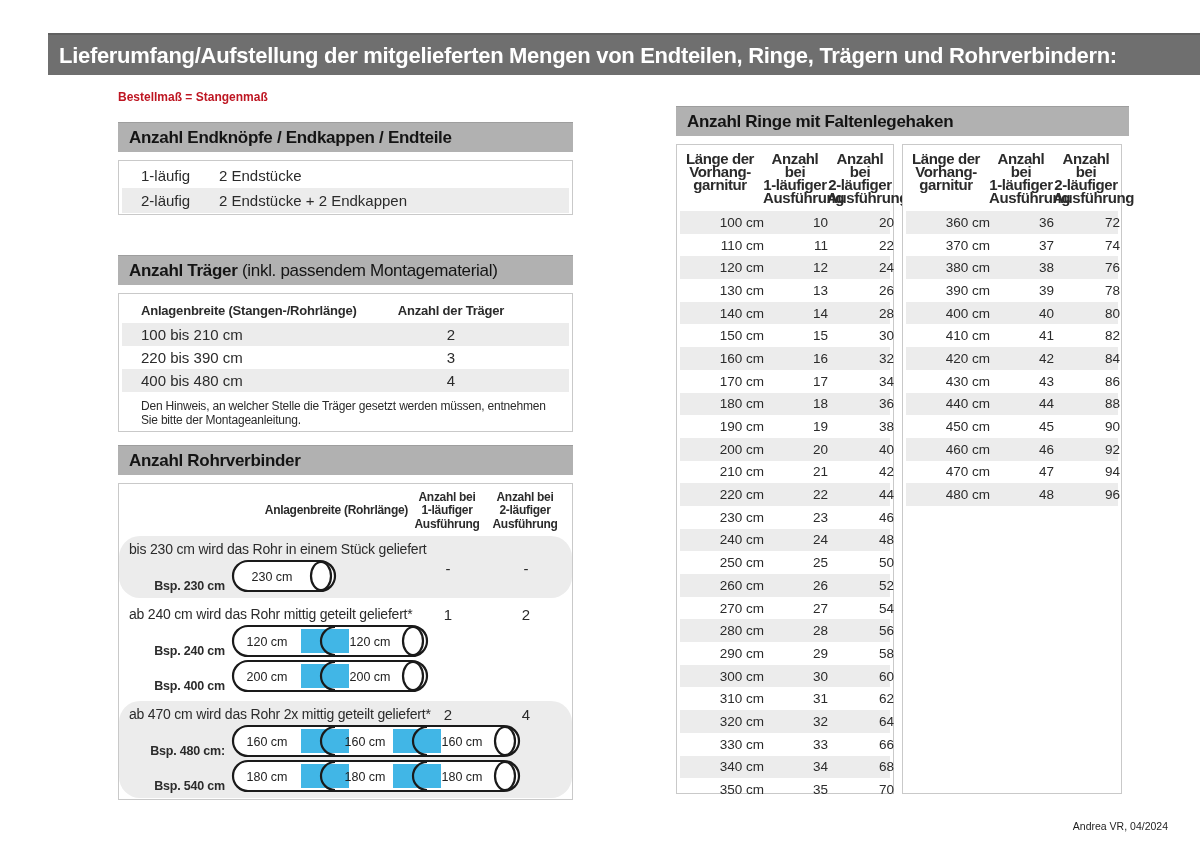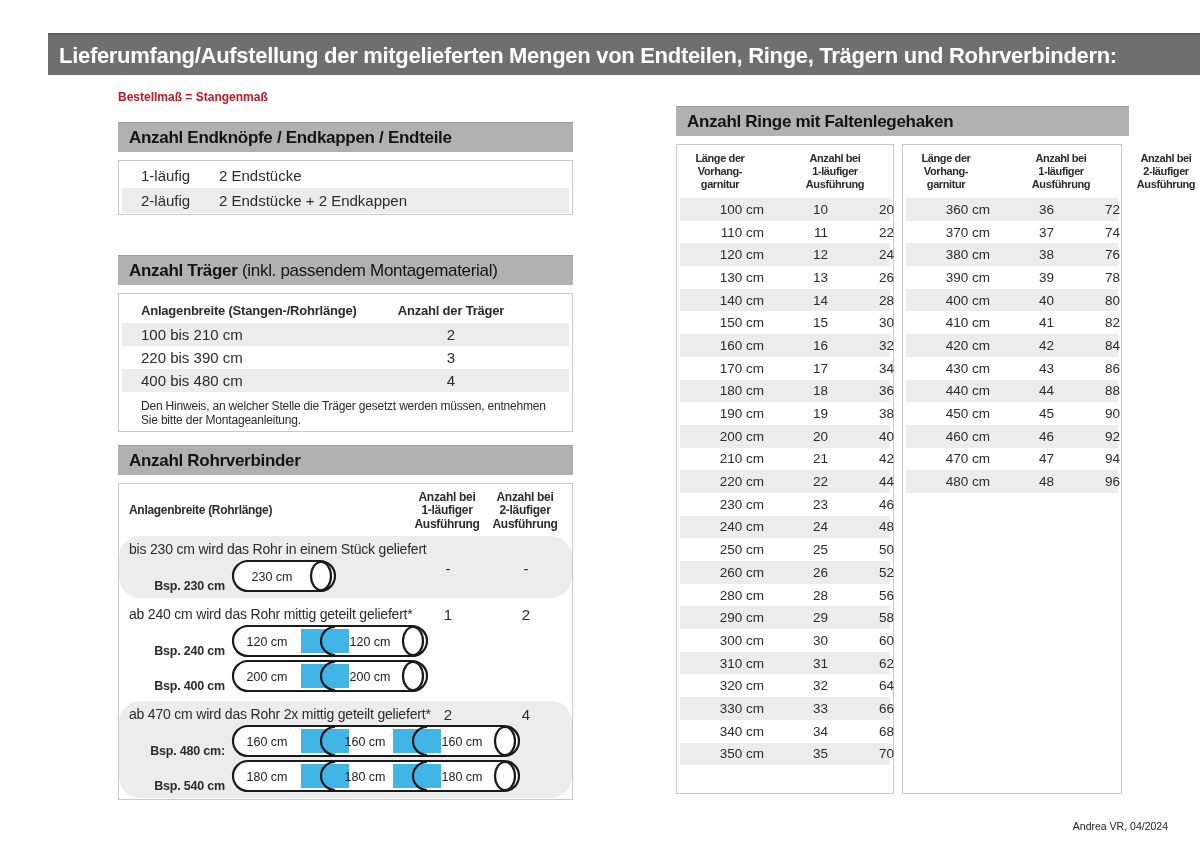--- a/index.html
+++ b/index.html
@@ -46,43 +46,43 @@
   .tg-row .c2 { text-align:center; }
   .tg-rows .tg-row:nth-child(odd) { background:#ececec; }
   .tg-note { padding:7px 14px 0 19px; font-size:12px; line-height:14px; letter-spacing:-0.2px; }
 
   
   #box-rv { top:393px; height:317px; overflow:hidden; }
   .rv-head { display:grid; grid-template-columns:1fr 78px 78px; align-items:center;
              padding:6px 8px 4px 10px; height:52px; }
   .rv-head .c { font-weight:bold; font-size:12px; line-height:13.5px;
                 text-align:center; white-space:pre-line; letter-spacing:-0.3px; }
-  .rv-head .c1 { text-align:left; white-space:normal; }
+  .rv-head .c1 { text-align:right; white-space:normal; }
   .rv-block { position:relative; padding:2px 0 4px 0; margin-bottom:3px;border-radius:21px; }
   .rv-block.stripe { background:#ececec; }
   .rv-text { font-size:14px; letter-spacing:-0.2px; padding-left:10px; margin:3px 0 2px 0; width:330px; }
   .rv-val { position:absolute; width:76px; text-align:center; font-size:15px; }
   .rv-val.v1 { left:291px; }
   .rv-val.v2 { left:369px; }
   .rv-block.mid-vals .rv-val { top:24px; }
   .rv-block.top-vals .rv-val { top:5px; }
   .rod-line { display:flex; align-items:flex-end; margin:0 0 1px 0; }
   .rod-label { width:112px; text-align:right; font-weight:bold; font-size:12.5px;
                padding-right:6px; letter-spacing:-0.2px; }
   .rod-svg { display:inline-block; line-height:0; }
 
   
   .right-col .sec-header { width:453px; }
   .ring-box { position:absolute; top:38px; width:218px; height:650px;
               background:#fff; border:1px solid #c9c9c9; }
   #ring-left  { left:0; }
   #ring-right { left:226px; width:220px; }
   .ring-head { display:grid; grid-template-columns:86px 64px 66px; padding:7px 0 5px 0;
-               font-weight:bold; font-size:11px; line-height:13px; text-align:center;
-               white-space:pre-line; letter-spacing:-0.4px;gap:40px; }
+               font-weight:bold; font-size:15px; line-height:13px; text-align:center;
+               white-space:pre-line; letter-spacing:-0.4px; }
   .ring-rows { padding-top:2px; }
   .ring-row { display:grid; grid-template-columns:84px 64px 66px; height:22.7px;
               align-items:center; text-align:right; font-size:13.5px; margin:0 3px; }
   .ring-rows .ring-row:nth-child(odd) { background:#ececec; }
 
   .credit { position:absolute; left:0; top:820px; width:1168px; text-align:right;
             font-size:10.5px; color:#1d1d1d; }
 </style>
 </head>
 <body>
@@ -333,20 +333,25 @@
         <span>250 cm</span>
         <span>25</span>
         <span>50</span>
       </div>
         <div class="ring-row">
         <span>260 cm</span>
         <span>26</span>
         <span>52</span>
       </div>
         <div class="ring-row">
+        <span>270 cm</span>
+        <span>27</span>
+        <span>54</span>
+      </div>
+        <div class="ring-row">
         <span>280 cm</span>
         <span>28</span>
         <span>56</span>
       </div>
         <div class="ring-row">
         <span>290 cm</span>
         <span>29</span>
         <span>58</span>
       </div>
         <div class="ring-row">

